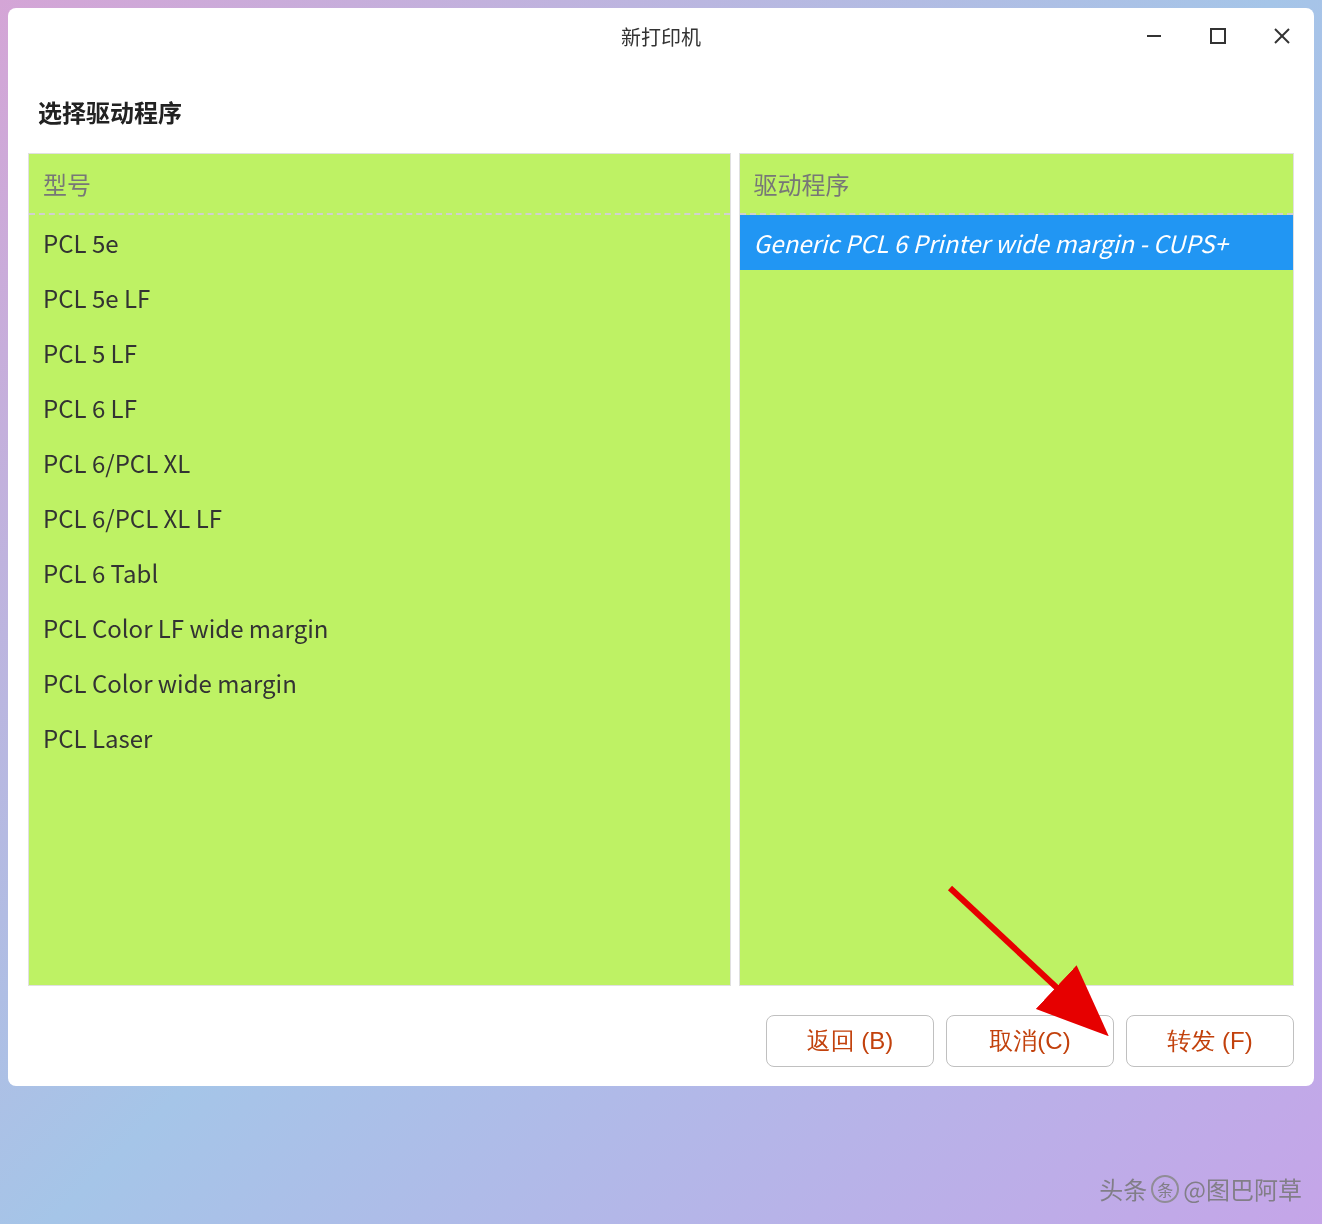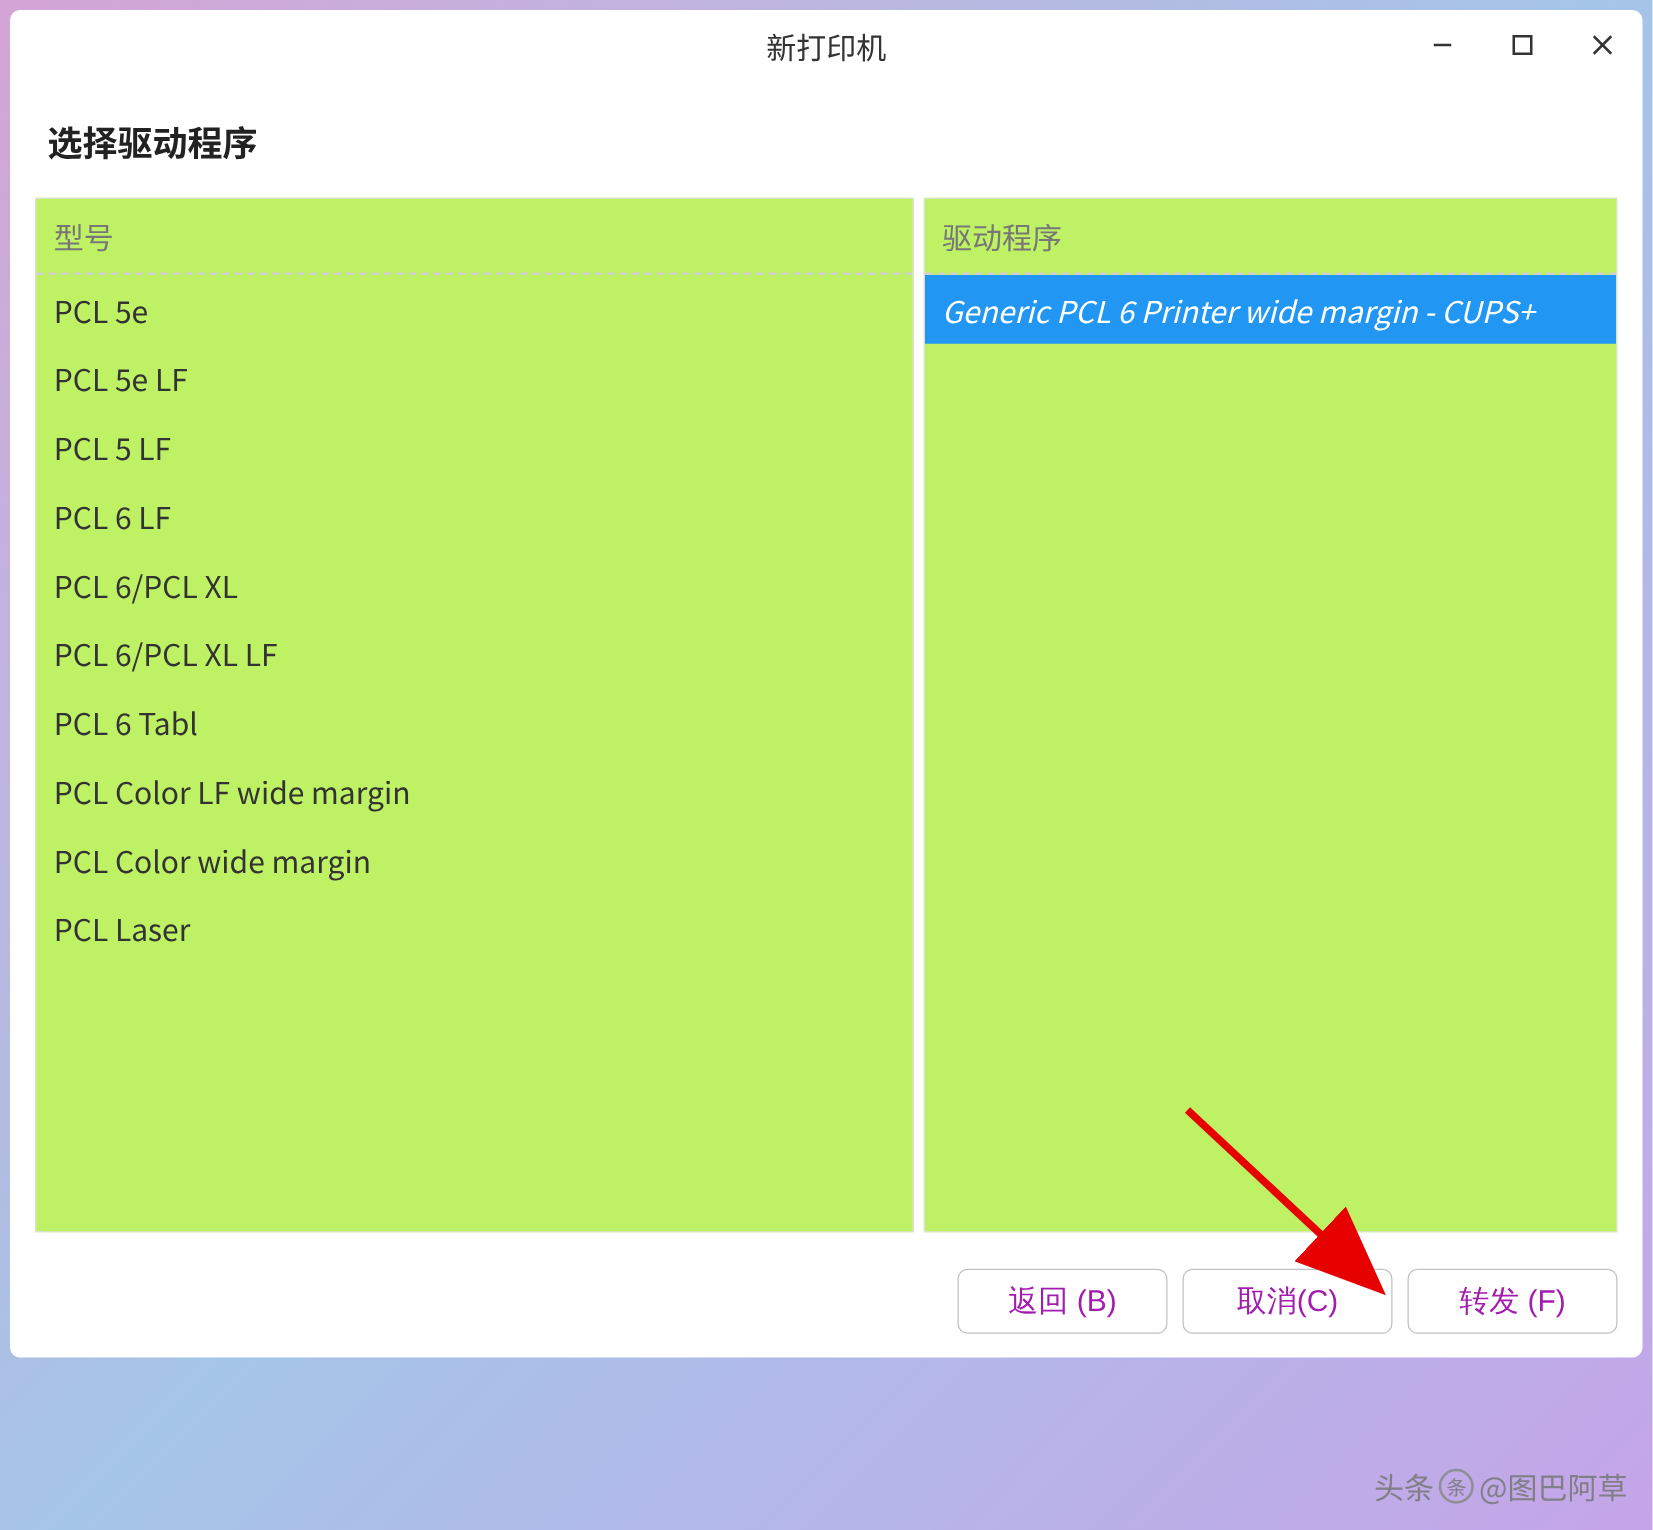--- a/index.html
+++ b/index.html
@@ -27,21 +27,21 @@
       height: 56px;
       display: flex;
       align-items: center;
       position: relative;
       border-bottom: none;
     }
     .titlebar-title {
       position: absolute;
       left: 50%;
       transform: translateX(-50%);
-      font-size: 24px;
+      font-size: 20px;
       color: #333;
       font-weight: 400;
     }
     .titlebar-controls {
       position: absolute;
       right: 18px;
       top: 0;
       height: 100%;
       display: flex;
       align-items: center;
@@ -57,21 +57,21 @@
       color: #333;
     }
     .content {
       flex: 1;
       padding: 30px 20px 10px 20px;
       display: flex;
       flex-direction: column;
       overflow: hidden;
     }
     .section-title {
-      font-size: 28px;
+      font-size: 24px;
       font-weight: 700;
       color: #222;
       margin-bottom: 24px;
       padding-left: 10px;
     }
     .lists-container {
       flex: 1;
       display: flex;
       gap: 8px;
       overflow: hidden;
@@ -126,21 +126,21 @@
       position: relative;
     }
     .footer-btn {
       min-width: 168px;
       height: 52px;
       font-size: 24px;
       border: 1px solid #c0c0c0;
       border-radius: 8px;
       background: #ffffff;
       cursor: pointer;
-      color: #a21caf;
+      color: #c2410c;
       display: flex;
       align-items: center;
       justify-content: center;
     }
     .arrow-overlay {
       position: absolute;
       pointer-events: none;
     }
     .watermark {
       position: absolute;

